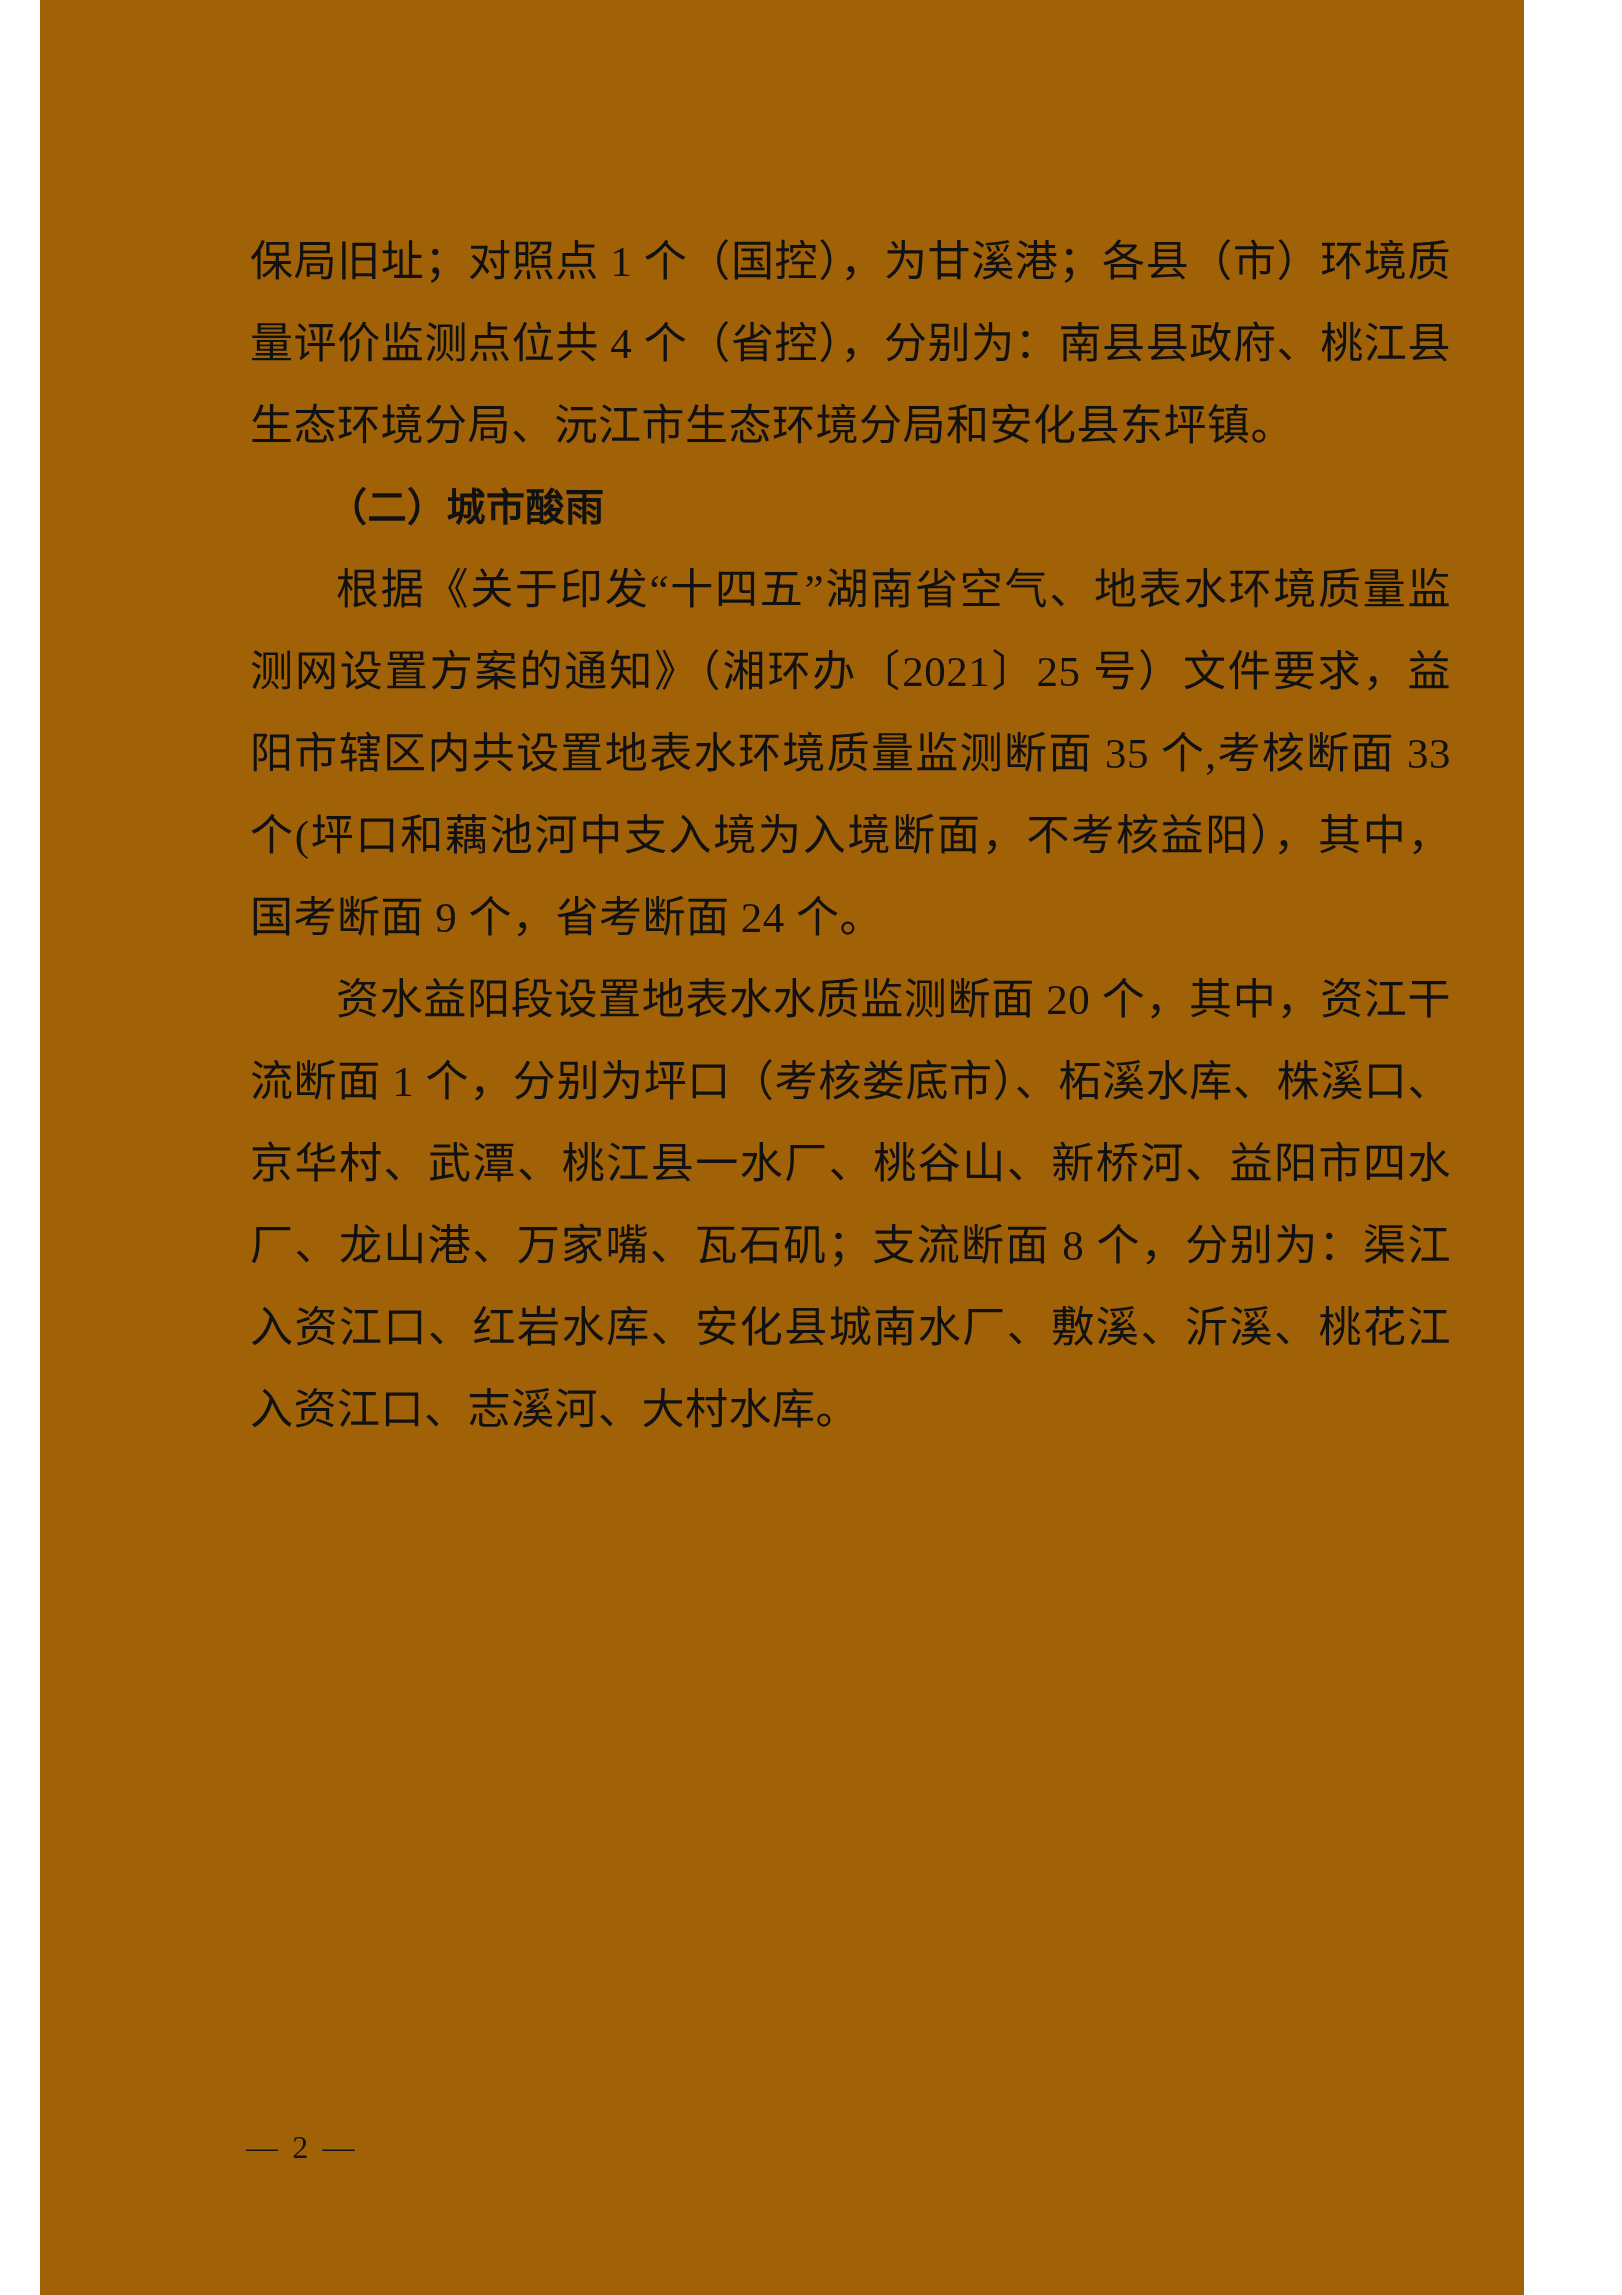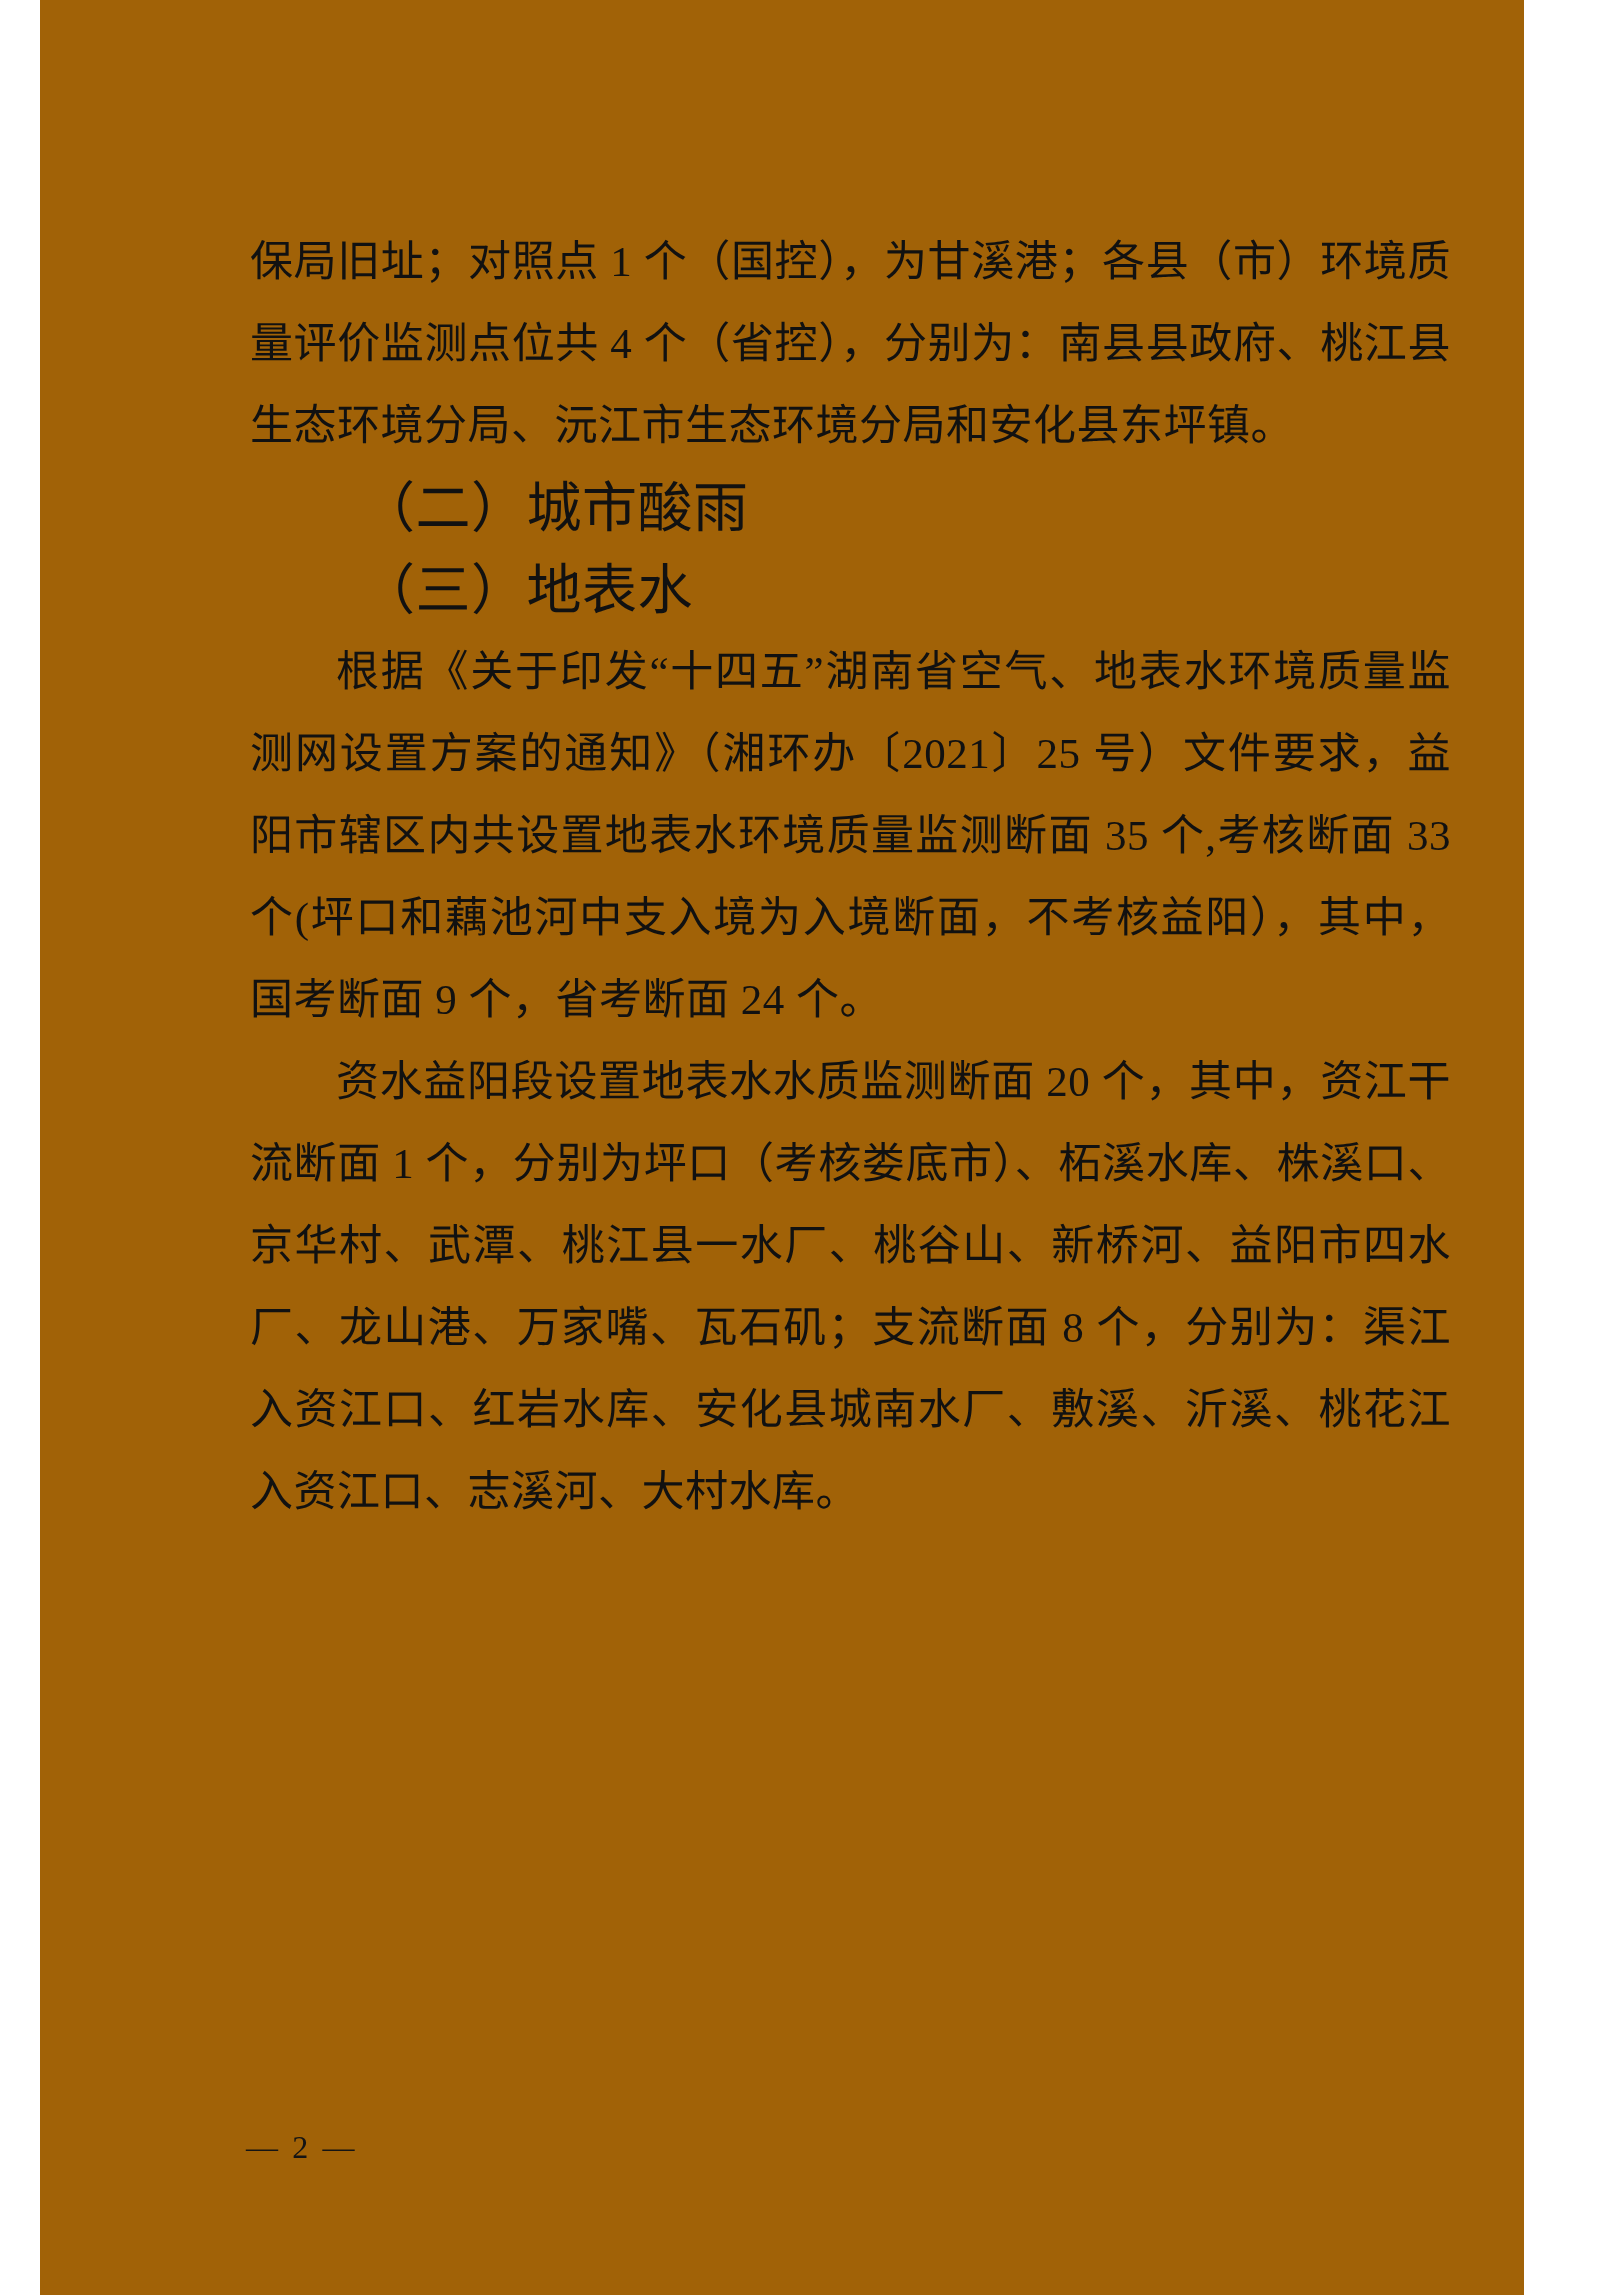--- a/index.html
+++ b/index.html
@@ -31,23 +31,23 @@
     text-align: justify;
     text-justify: inter-character;
     letter-spacing: 0.5px;
     word-break: break-all;
   }
   .para.indent {
     text-indent: 2em;
   }
   .heading {
     margin: 0;
-    font-size: 55px;
+    font-size: 39px;
     line-height: 82px;
-    font-weight: 400;
+    font-weight: 700;
     text-indent: 2em;
     font-family: "Liberation Sans", "DejaVu Sans", sans-serif;
     letter-spacing: 0.5px;
   }
   .footer-page-number {
     position: absolute;
     left: 206px;
     top: 2127px;
     font-size: 32px;
     line-height: 41px;
@@ -56,20 +56,19 @@
     font-family: "Liberation Serif", "DejaVu Serif", serif;
   }
 </style>
 </head>
 <body>
 
 <div class="page">
   <div class="content">
     <p class="para">保局旧址；对照点 1 个（国控），为甘溪港；各县（市）环境质量评价监测点位共 4 个（省控），分别为：南县县政府、桃江县生态环境分局、沅江市生态环境分局和安化县东坪镇。</p>
     <p class="heading">（二）城市酸雨</p>
-    <p class="heading">（三）地表水</p>
     <p class="para indent">根据《关于印发“十四五”湖南省空气、地表水环境质量监测网设置方案的通知》（湘环办〔2021〕25 号）文件要求，益阳市辖区内共设置地表水环境质量监测断面 35 个,考核断面 33 个(坪口和藕池河中支入境为入境断面，不考核益阳），其中，国考断面 9 个，省考断面 24 个。</p>
     <p class="para indent">资水益阳段设置地表水水质监测断面 20 个，其中，资江干流断面 1 个，分别为坪口（考核娄底市）、柘溪水库、株溪口、京华村、武潭、桃江县一水厂、桃谷山、新桥河、益阳市四水厂、龙山港、万家嘴、瓦石矶；支流断面 8 个，分别为：渠江入资江口、红岩水库、安化县城南水厂、敷溪、沂溪、桃花江入资江口、志溪河、大村水库。</p>
   </div>
 
   <div class="footer-page-number">— 2 —</div>
 </div>
 
 
 </body></html>

